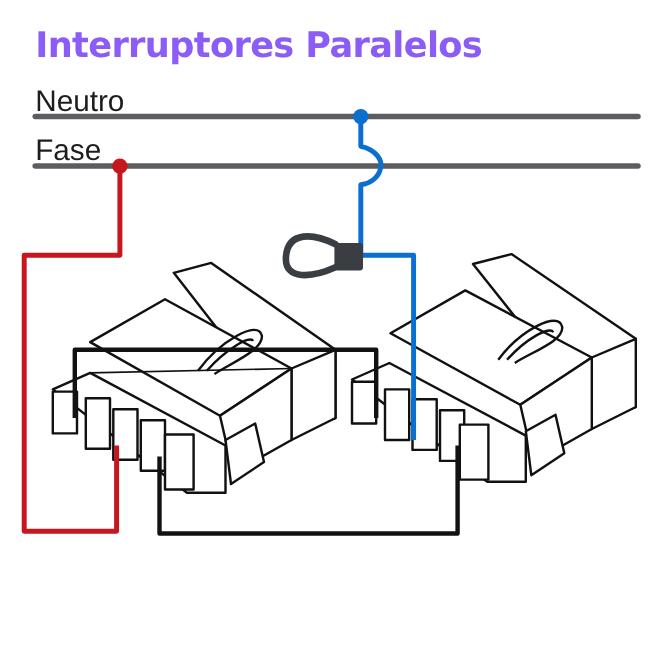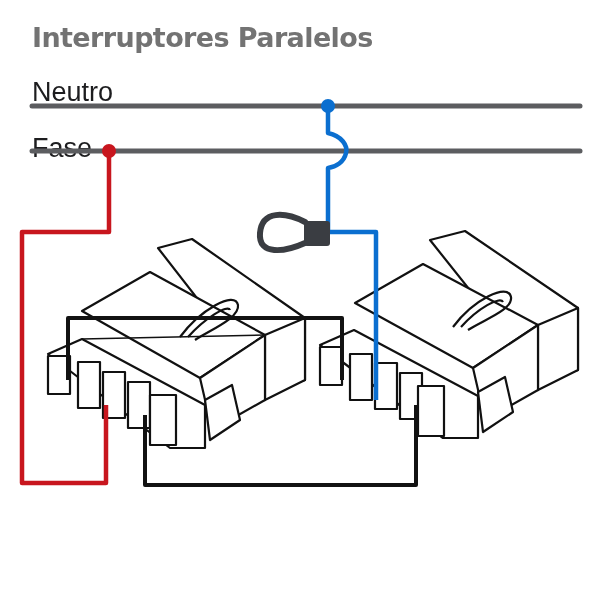--- a/index.html
+++ b/index.html
@@ -1,27 +1,27 @@
 <!DOCTYPE html>
 <html><head>
 <meta charset="utf-8">
 <style>
   html,body{margin:0;padding:0;background:#ffffff;}
   #stage{position:relative;width:600px;height:600px;overflow:hidden;background:#fff;}
-  .title{position:absolute;left:32px;top:22px;font-family:"DejaVu Sans",sans-serif;font-weight:bold;font-size:27px;color:#737373;letter-spacing:-0.6px;}
+  .title{position:absolute;left:32px;top:22px;font-family:"DejaVu Sans",sans-serif;font-weight:bold;font-size:32px;color:#8b5cf6;letter-spacing:-0.6px;}
   .lbl{position:absolute;font-family:"Liberation Sans",sans-serif;font-size:27px;color:#1d1d1f;}
   svg{position:absolute;left:0;top:0;}
 </style>
 </head>
 <body>
 
 <div id="stage">
   <div class="title">Interruptores Paralelos</div>
   <div class="lbl" style="left:32px;top:77px;">Neutro</div>
-  <div class="lbl" style="left:32px;top:121px;margin-top:12px;">Fase</div>
+  <div class="lbl" style="left:32px;top:121px;">Fase</div>
 
   <svg width="600" height="600" viewBox="0 0 600 600">
 
     <line x1="32" y1="106" x2="580" y2="106" stroke="#5c5d60" stroke-width="5" stroke-linecap="round"></line>
     <line x1="32" y1="151" x2="580" y2="151" stroke="#5c5d60" stroke-width="5" stroke-linecap="round"></line>
 
     <g fill="#fff" stroke="#111" stroke-width="2.2" stroke-linejoin="round">
       <polygon points="158,248 192,239 305,318 305,380 270,392"></polygon>
       <polygon points="82,311 150,272 265,335 200,378"></polygon>
       <polygon points="265,335 305,318 305,380 265,400"></polygon>

